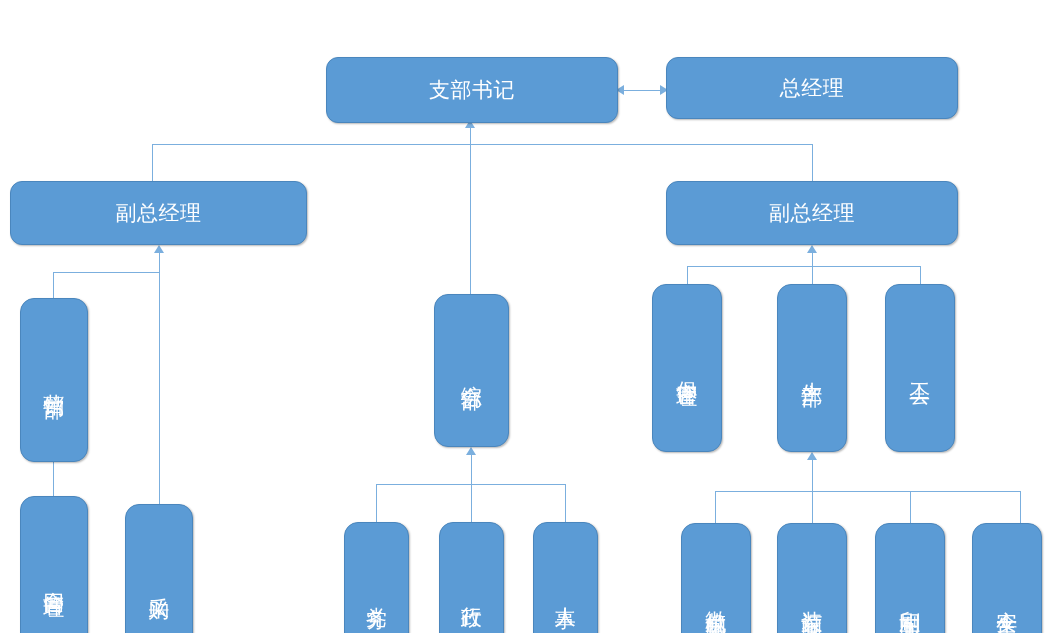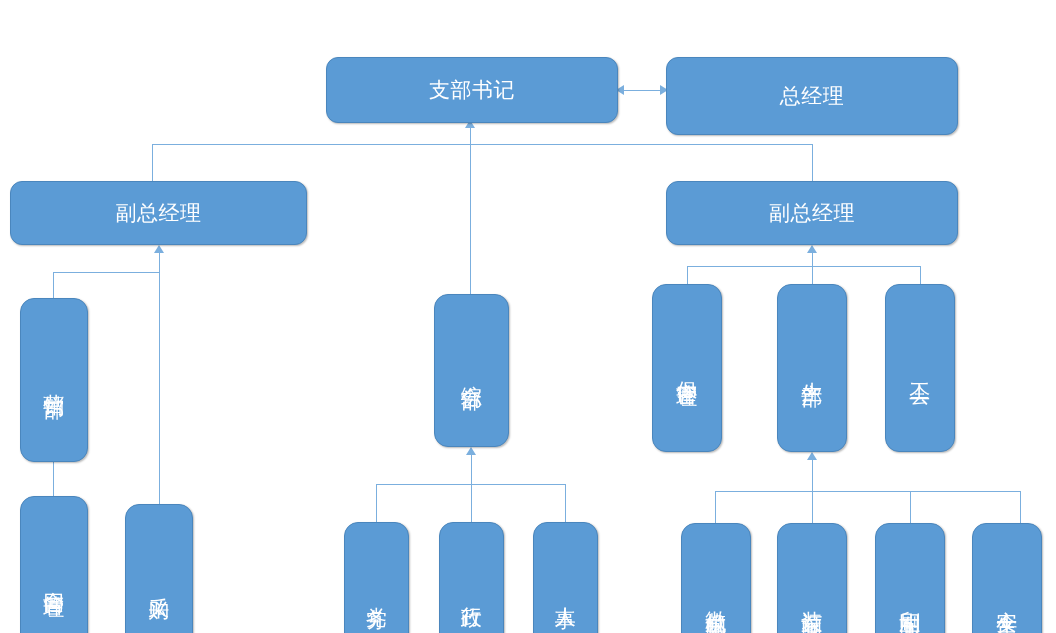--- a/index.html
+++ b/index.html
@@ -128,21 +128,21 @@
   <div class="vline" style="left:812px; top:416px; height:31px;"></div>
   <div class="hline" style="left:715px; top:447px; width:305px;"></div>
   <div class="vline" style="left:715px; top:447px; height:32px;"></div>
   <div class="vline" style="left:812px; top:447px; height:32px;"></div>
   <div class="vline" style="left:910px; top:447px; height:32px;"></div>
   <div class="vline" style="left:1020px; top:447px; height:32px;"></div>
 
   <div class="node horiz" style="left:326px; top:13px; width:292px; height:66px;">
     <span class="label">支部书记</span>
   </div>
-  <div class="node horiz" style="left:666px; top:13px; width:292px; height:78px;">
+  <div class="node horiz" style="left:666px; top:13px; width:292px; height:62px;">
     <span class="label">总经理</span>
   </div>
 
   <div class="node horiz" style="left:10px; top:137px; width:297px; height:64px;">
     <span class="label">副总经理</span>
   </div>
   <div class="node horiz" style="left:666px; top:137px; width:292px; height:64px;">
     <span class="label">副总经理</span>
   </div>
 

